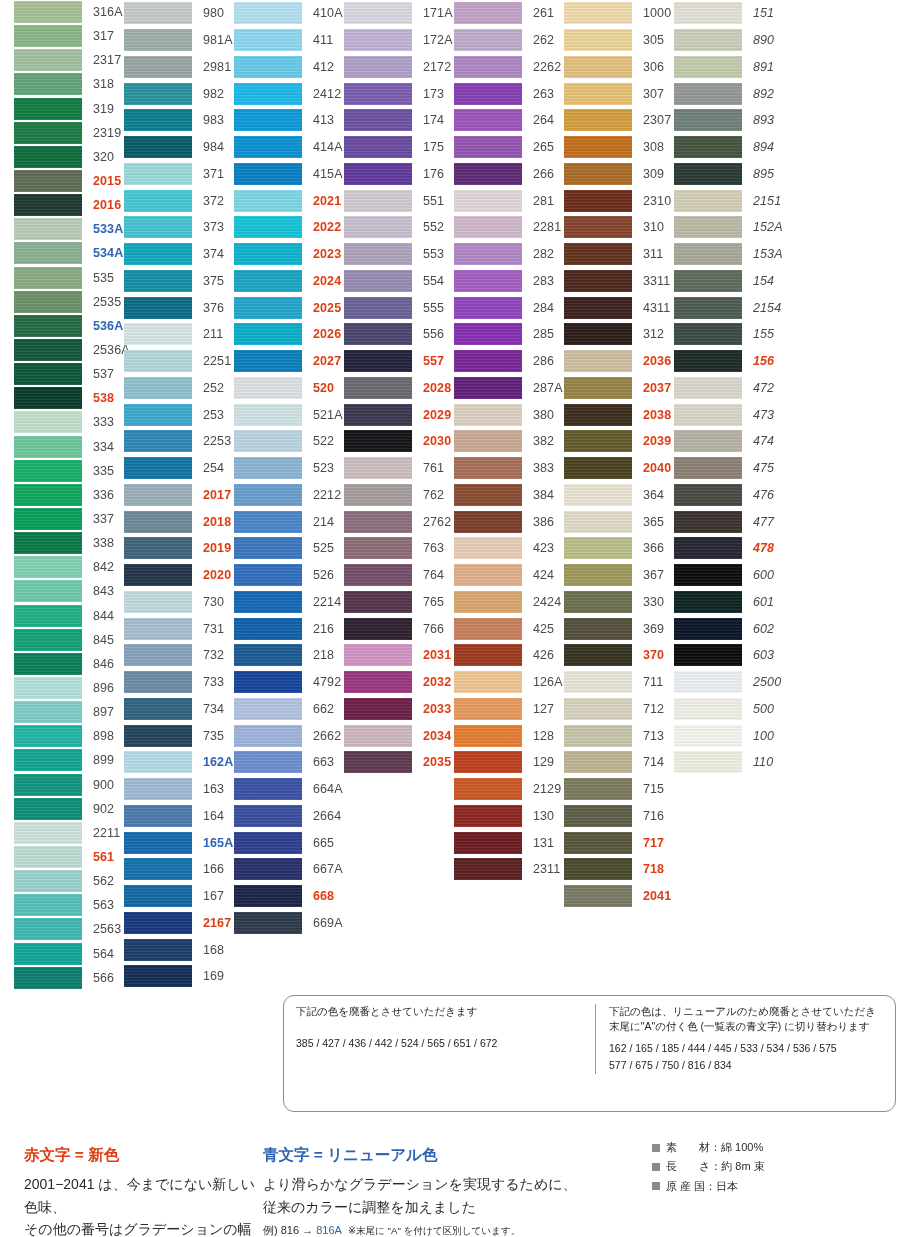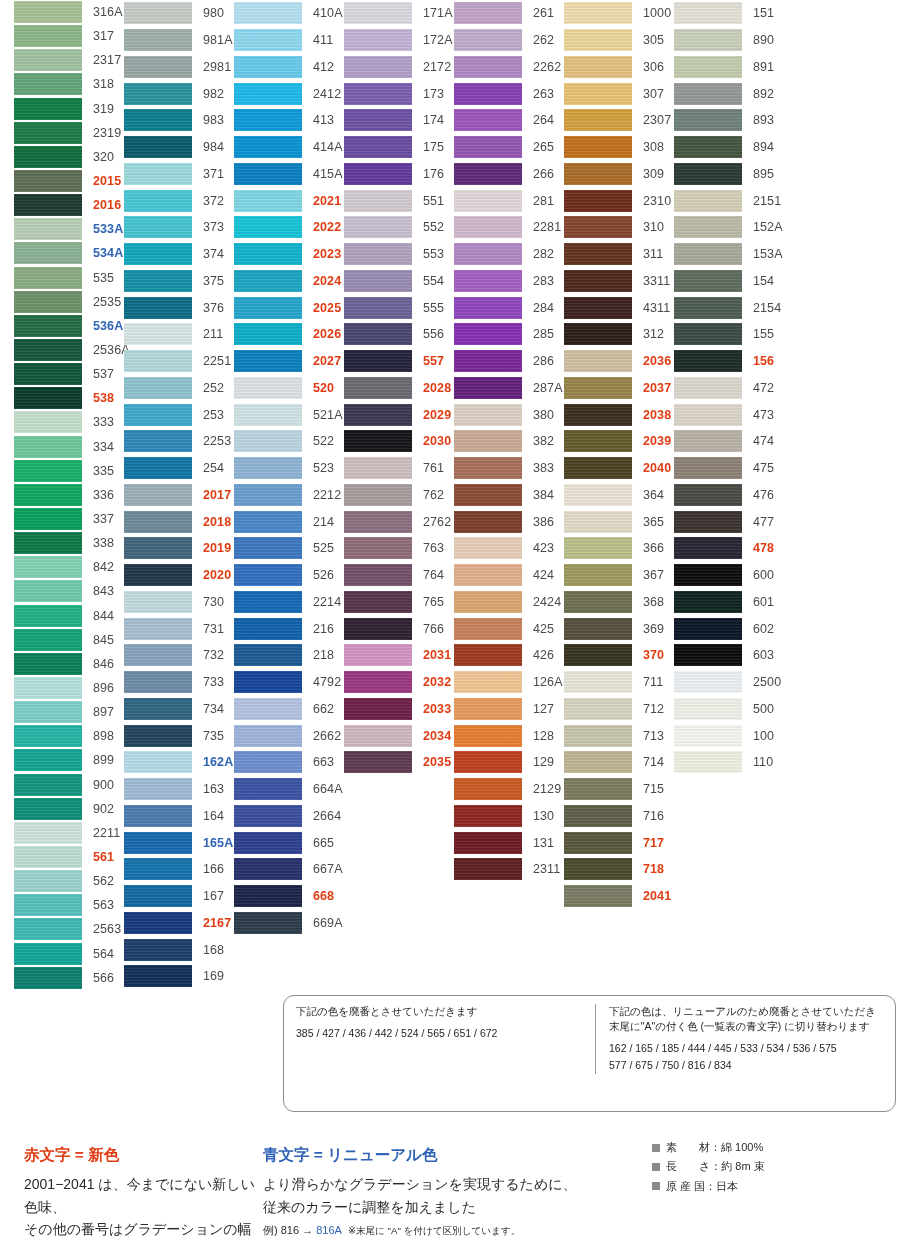--- a/index.html
+++ b/index.html
@@ -18,21 +18,21 @@
     display:flex;
     padding-left:14px;
     box-sizing:border-box;
   }
   .col{
     width:110px;
     flex:0 0 110px;
     display:flex;
     flex-direction:column;
   }
-  .col.last{width:auto;}
+  .col.last{width:auto;font-style:italic;}
   .swrow{
     height:26.75px;
     display:flex;
     align-items:center;
     gap:0;
   }
   .sw{
     width:68px;
     height:22px;
     flex:0 0 68px;
@@ -88,21 +88,21 @@
     width:300px;
     flex:0 0 300px;
     border-right:1px solid #9a9a9a;
     padding-right:8px;
     box-sizing:border-box;
   }
   #notice .nright{
     padding-left:13px;
     flex:1;
   }
-  .ntitle{font-size:10.5px;color:#1f1f1f;line-height:1.45;margin-bottom:6px;}
+  .ntitle{font-size:10.5px;color:#1f1f1f;line-height:1.45;margin-bottom:16px;}
   .nline{font-size:10.5px;color:#1f1f1f;line-height:1.62;white-space:nowrap;}
 
   
   #legend-red{position:absolute;left:24px;top:1145px;width:235px;}
   #legend-blue{position:absolute;left:263px;top:1145px;width:350px;}
   .lg-title{font-size:15.5px;font-weight:bold;margin-bottom:7px;}
   #legend-red .lg-title{color:#e03c13;}
   #legend-blue .lg-title{color:#2f64b4;}
   .lg-line{font-size:14px;line-height:1.62;color:#2b2b2b;}
   .lg-ex{font-size:11px;margin-top:5px;color:#2b2b2b;}
@@ -912,21 +912,21 @@
       <div class="swrow">
         <div class="sw" style="background: rgb(188, 192, 138);"></div>
         <div class="code">366</div>
       </div>
       <div class="swrow">
         <div class="sw" style="background: rgb(158, 154, 93);"></div>
         <div class="code">367</div>
       </div>
       <div class="swrow">
         <div class="sw" style="background: rgb(110, 112, 80);"></div>
-        <div class="code">368</div>
+        <div class="code">330</div>
       </div>
       <div class="swrow">
         <div class="sw" style="background: rgb(85, 80, 61);"></div>
         <div class="code">369</div>
       </div>
       <div class="swrow">
         <div class="sw" style="background: rgb(54, 50, 32);"></div>
         <div class="code new">370</div>
       </div>
       <div class="swrow">

